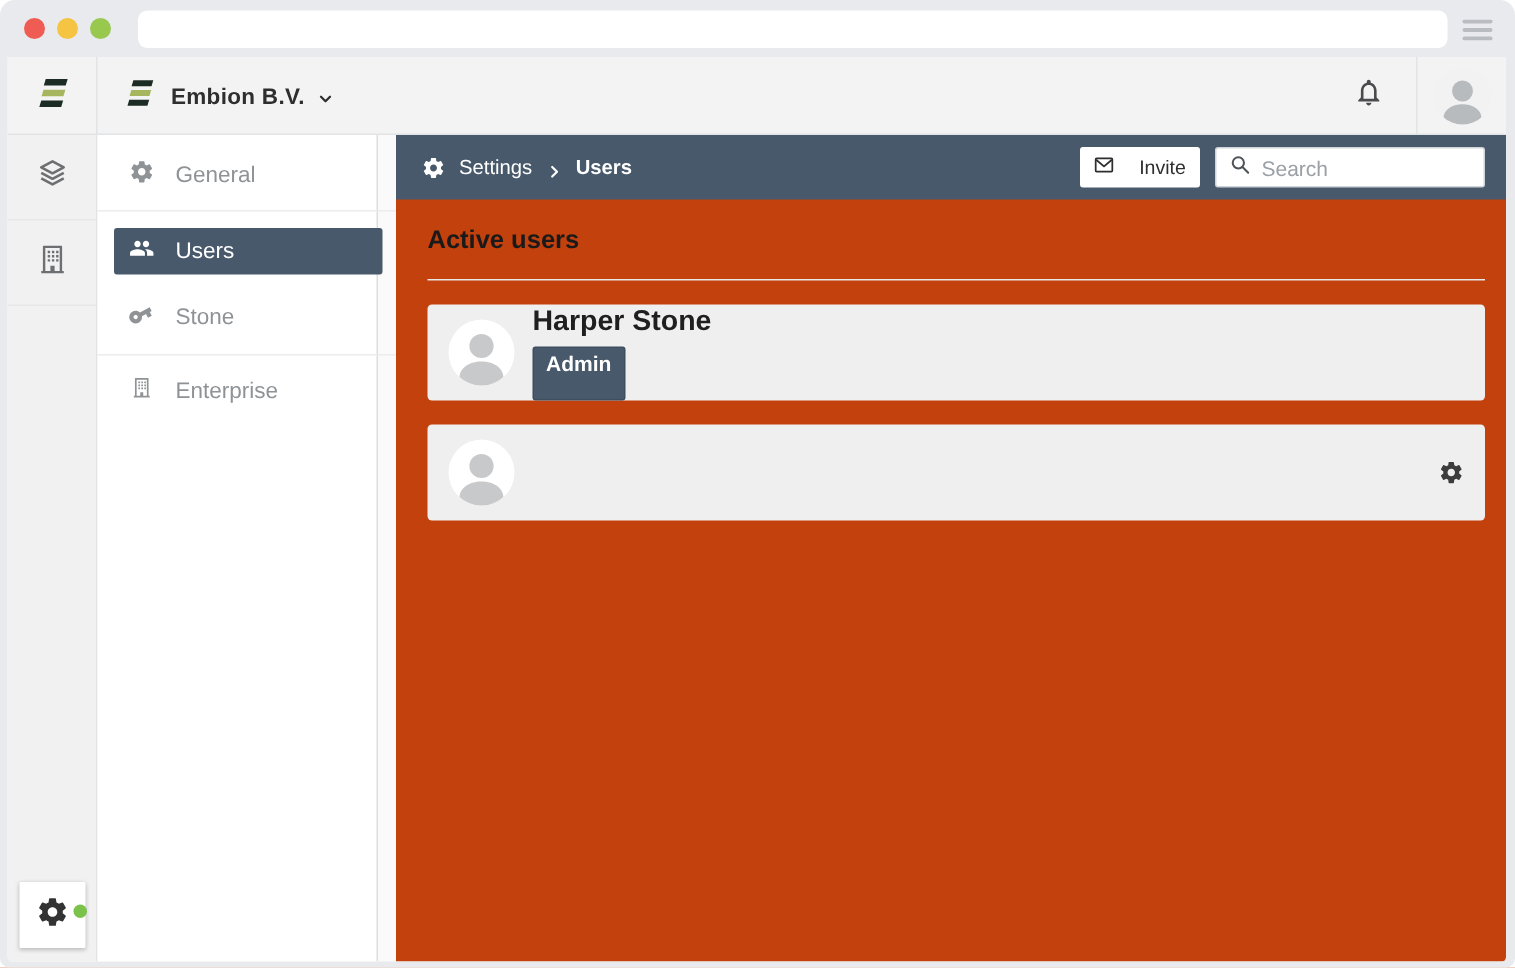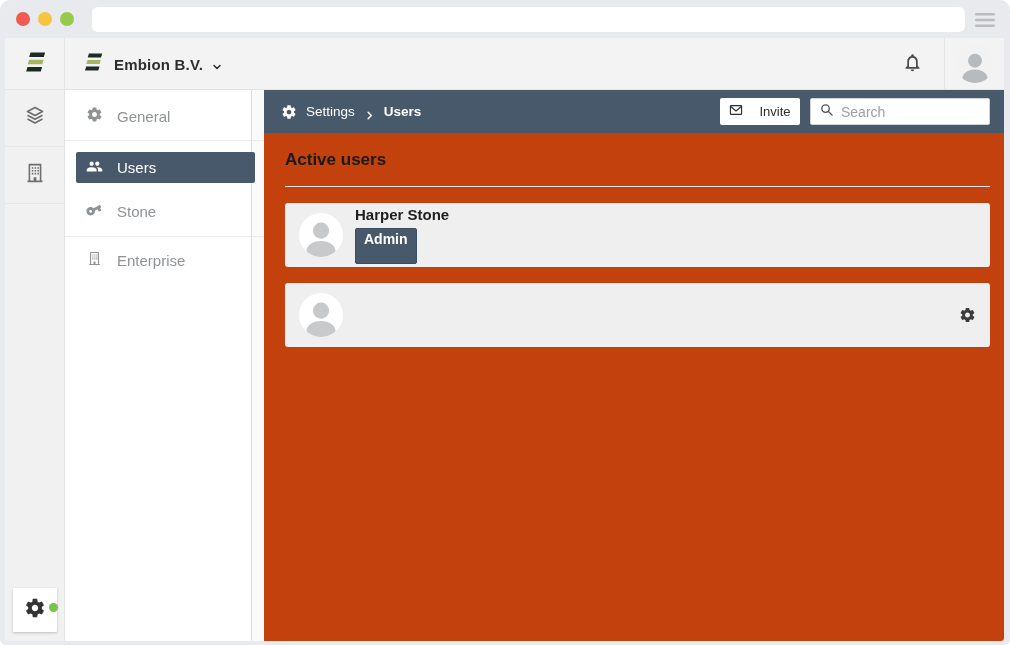--- a/index.html
+++ b/index.html
@@ -58,21 +58,21 @@
   .search-box input { border:none; outline:none; width:100%; font-size:14px; color:#333; font-family:"Liberation Sans", sans-serif; }
   .search-box input::placeholder { color:#9aa0a6; }
 
   .section { position:absolute; left:0; top:43px; right:0; bottom:0; padding:17px 14px 0 21px; }
   .page-heading { font-size:17px; font-weight:bold; color:#1a1a1a; }
   .heading-divider { margin-top:16px; width:705px; height:1px; background:#e7e7e8; }
   .user-row { position:relative; width:705px; height:64px; background:#efeff0; border-radius:3px; margin-top:16px; display:flex; align-items:center; padding-left:14px; }
   .row-avatar { width:44px; height:44px; border-radius:50%; background:#ffffff; color:#c7c9cb; overflow:hidden; position:relative; flex:none; }
   .row-avatar svg { position:absolute; left:0; top:3px; width:100%; }
   .row-text { margin-left:12px; }
-  .user-name { font-size:15px; font-weight:bold; color:#1f1f1f; }
+  .user-name { font-size:19px; font-weight:bold; color:#1f1f1f; }
   .role-badge { display:inline-block; margin-top:5px; background:#48596b; border:1px solid #3d4e5e; color:#ffffff; font-size:14px; font-weight:bold; padding:2px 8px 16px 8px; border-radius:2px; }
   .role-plain { display:flex; align-items:center; gap:6px; margin-top:6px; }
   .role-square { width:11px; height:11px; background:#8d8f90; }
   .role-plain-label { font-size:13px; color:#9a9c9e; }
   .row-gear { position:absolute; right:14px; top:50%; transform:translateY(-50%); width:17px; height:17px; color:#3c3c3c; cursor:pointer; }
 </style>
 </head>
 <body>
 
 <div class="browser-window">

